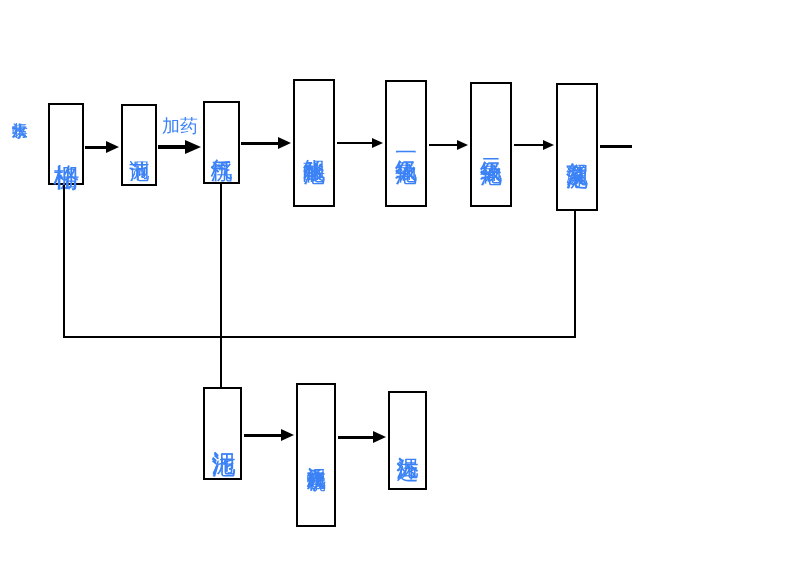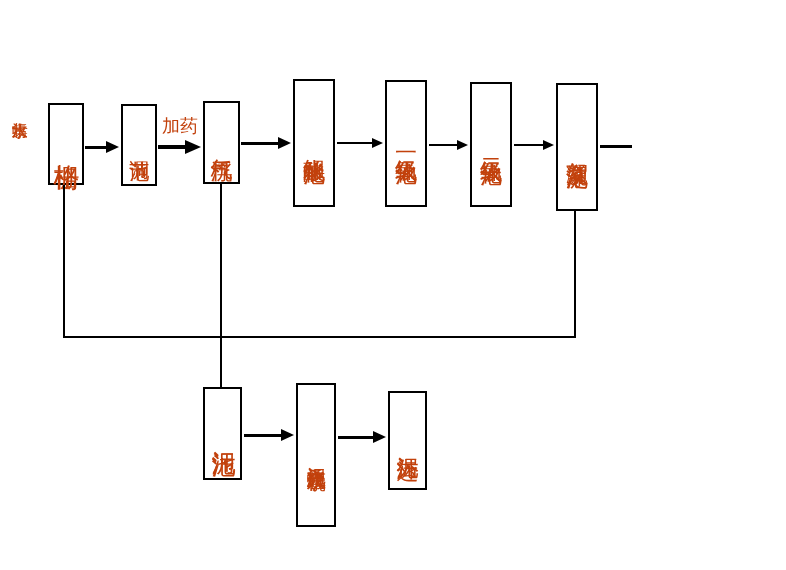--- a/index.html
+++ b/index.html
@@ -2,21 +2,21 @@
 <html><head>
 <meta charset="utf-8">
 <style>
   html, body { margin: 0; padding: 0; background: #ffffff; }
   .canvas {
     position: relative;
     width: 632px;
     height: 570px;
     background: #ffffff;
     font-family: "Liberation Serif", serif;
-    color: #c2410c;
+    color: #3b82f6;
     overflow: hidden;
   }
   .node {
     position: absolute;
     box-sizing: border-box;
     border: 2px solid #000000;
     background: #ffffff;
     display: flex;
     align-items: center;
     justify-content: center;

